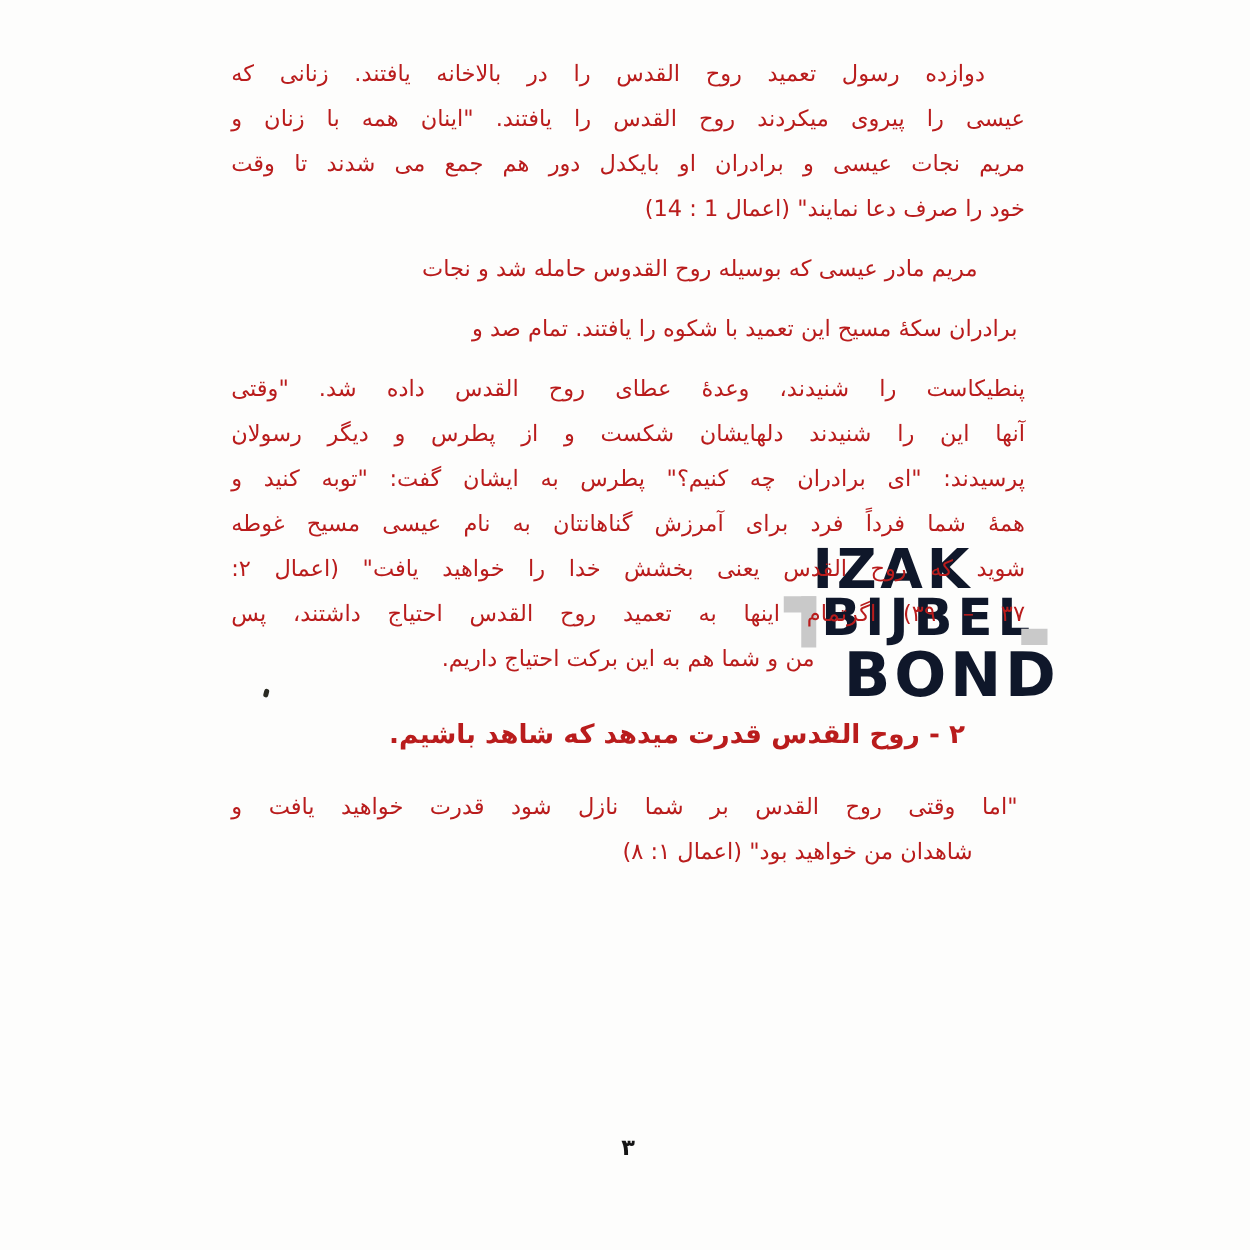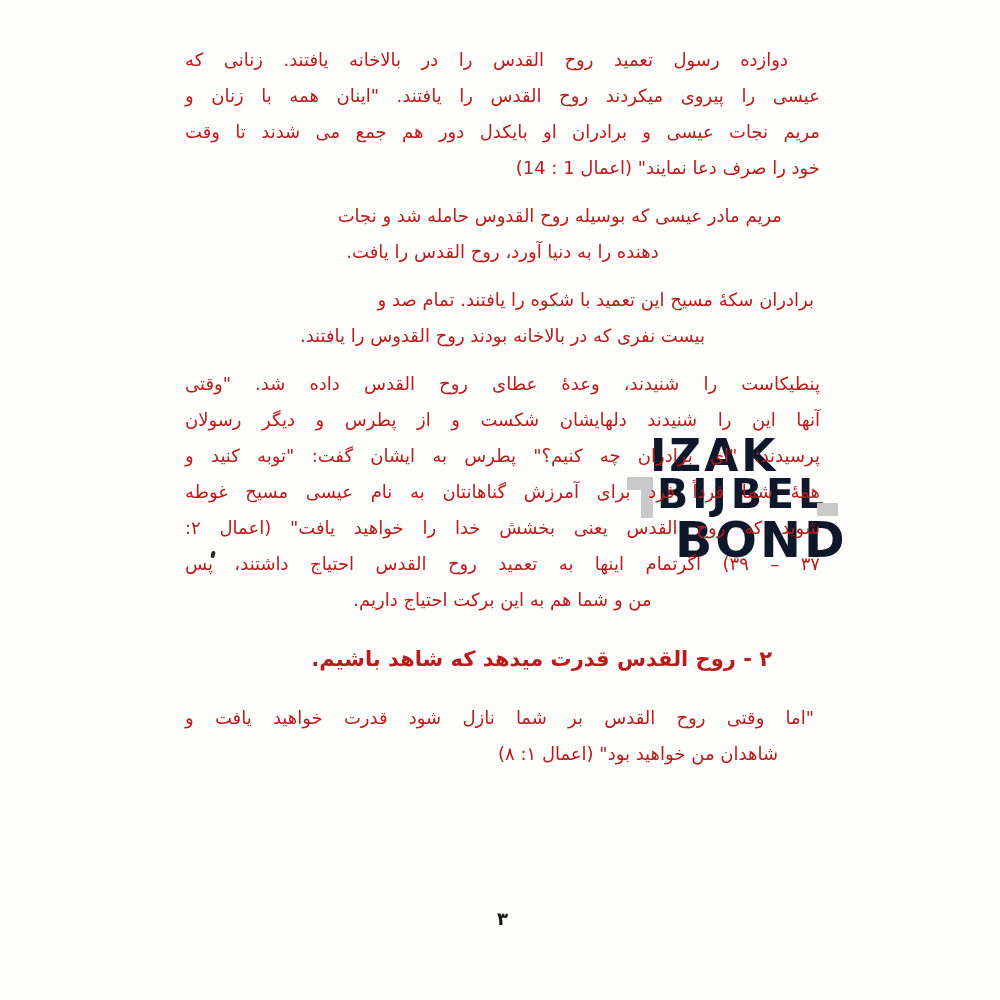--- a/index.html
+++ b/index.html
@@ -75,25 +75,23 @@
 
   <div class="text-block">
       <div class="block paragraph">
         <div class="line a-j" style="padding-right: 32px;">دوازده رسول تعمید روح القدس را در بالاخانه یافتند. زنانی که</div>
         <div class="line a-j">عیسی را پیروی میکردند روح القدس را یافتند. "اینان همه با زنان و</div>
         <div class="line a-j">مریم نجات عیسی و برادران او بایکدل دور هم جمع می شدند تا وقت</div>
         <div class="line a-r">خود را صرف دعا نمایند" (اعمال 1 : 14)</div>
       </div>
       <div class="block paragraph">
         <div class="line a-r" style="padding-right: 38px;">مریم مادر عیسی که بوسیله روح القدوس حامله شد و نجات</div>
-        <div class="line a-c">دهنده را به دنیا آورد، روح القدس را یافت.</div>
       </div>
       <div class="block paragraph">
         <div class="line a-r" style="padding-right: 6px;">برادران سکهٔ مسیح این تعمید با شکوه را یافتند. تمام صد و</div>
-        <div class="line a-c">بیست نفری که در بالاخانه بودند روح القدوس را یافتند.</div>
       </div>
       <div class="block paragraph">
         <div class="line a-j">پنطیکاست را شنیدند، وعدهٔ عطای روح القدس داده شد. "وقتی</div>
         <div class="line a-j">آنها این را شنیدند دلهایشان شکست و از پطرس و دیگر رسولان</div>
         <div class="line a-j">پرسیدند: "ای برادران چه کنیم؟" پطرس به ایشان گفت: "توبه کنید و</div>
         <div class="line a-j">همهٔ شما فرداً فرد برای آمرزش گناهانتان به نام عیسی مسیح غوطه</div>
         <div class="line a-j">شوید که روح القدس یعنی بخشش خدا را خواهید یافت" (اعمال ۲:</div>
         <div class="line a-j">۳۷ – ۳۹) اگرتمام اینها به تعمید روح القدس احتیاج داشتند، پس</div>
         <div class="line a-c">من و شما هم به این برکت احتیاج داریم.</div>
       </div>

